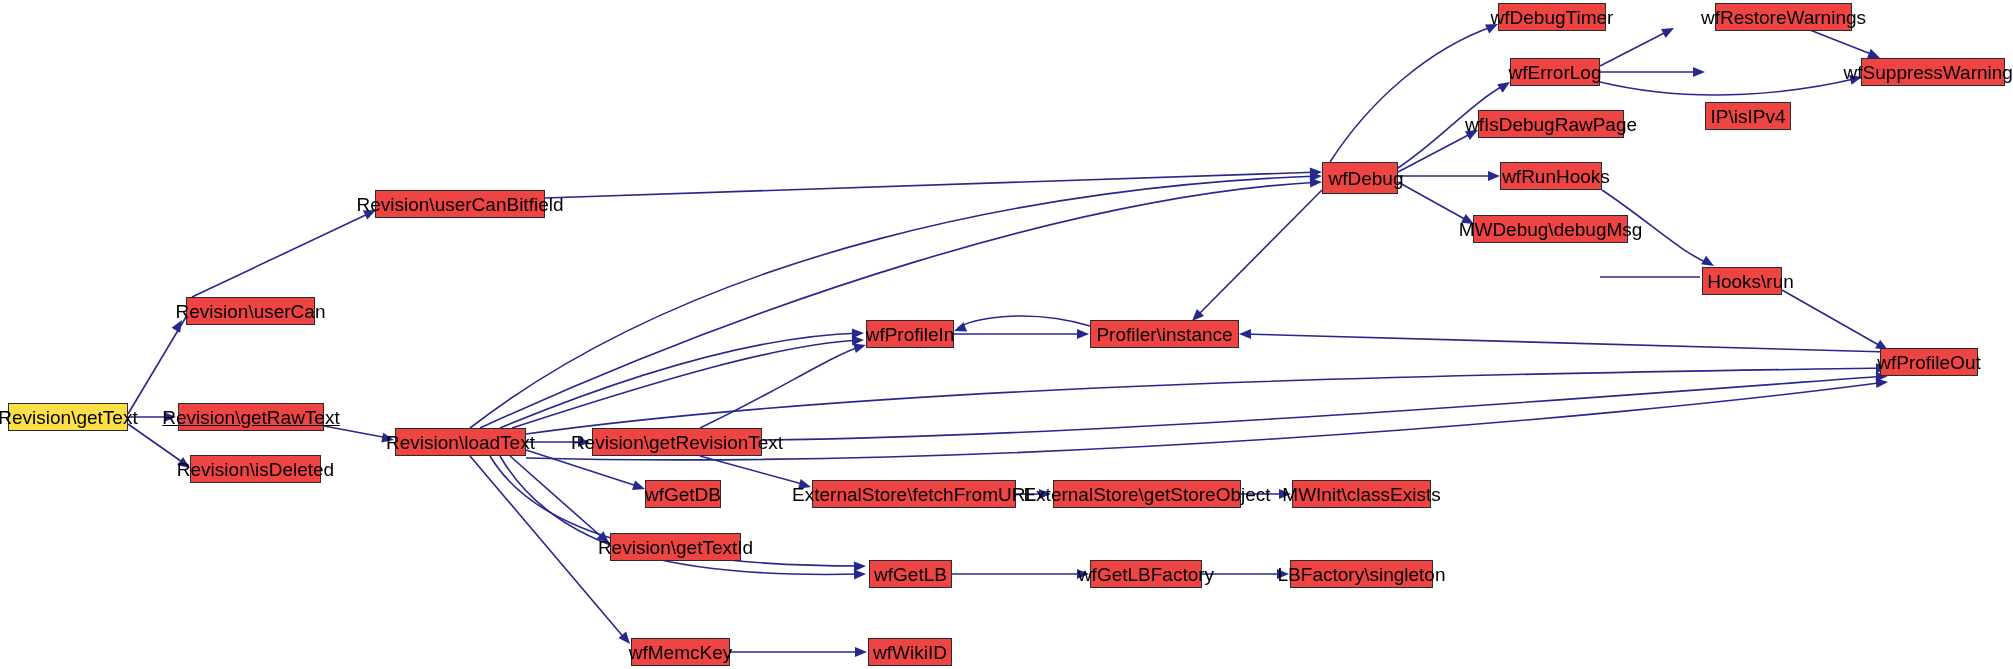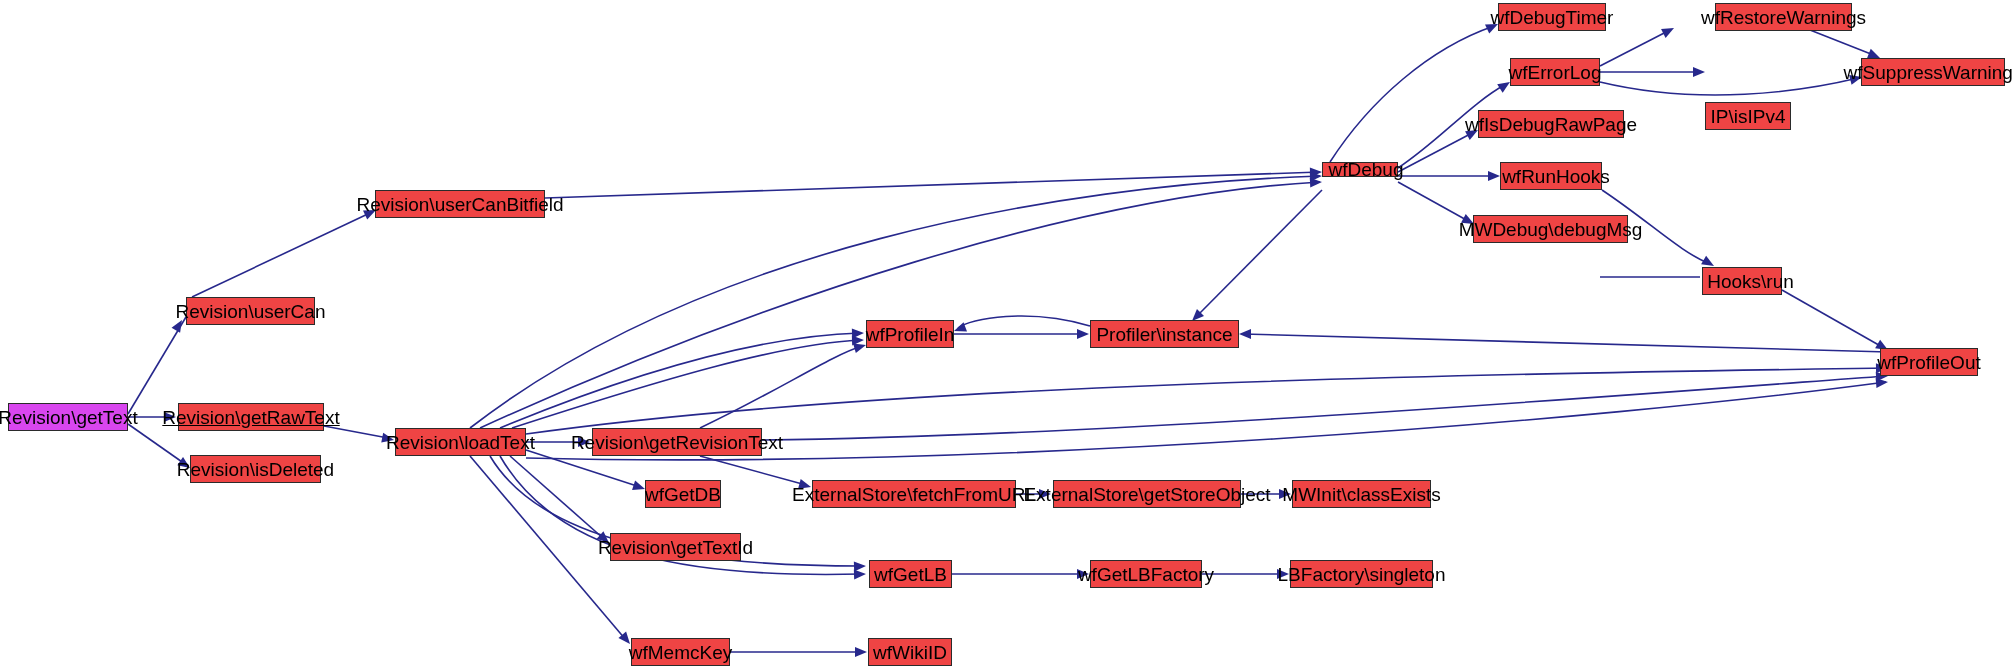--- a/index.html
+++ b/index.html
@@ -21,21 +21,21 @@
     color:#000000;
     display:flex;
     align-items:center;
     justify-content:center;
     font-size:19px;
     line-height:1;
     letter-spacing:0px;
     white-space:nowrap;
     z-index:5;
   }
-  .node.highlight{background:#d946ef;}
+  .node.highlight{background:#fde047;}
   .node span{display:block;padding:0 2px;}
 </style>
 </head>
 <body>
 
 <div id="canvas">
   <svg id="edges" viewBox="0 0 2013 669" xmlns="http://www.w3.org/2000/svg">
       <path d="M128,414 L186,317" fill="none" stroke="#27288c" stroke-width="1.6"></path>
       <polygon points="0,0 -12,-5 -12,5" fill="#27288c" transform="translate(182,320) rotate(-59)"></polygon>
       <path d="M128,417 L170,417" fill="none" stroke="#27288c" stroke-width="1.6"></path>
@@ -173,21 +173,21 @@
     </div>
     <div class="node" style="left: 866px; top: 320px; width: 88px; height: 28px;">
       <span>wfProfileIn</span>
     </div>
     <div class="node" style="left: 1090px; top: 320px; width: 149px; height: 28px;">
       <span>Profiler\instance</span>
     </div>
     <div class="node" style="left: 1880px; top: 348px; width: 98px; height: 28px;">
       <span>wfProfileOut</span>
     </div>
-    <div class="node" style="left: 1322px; top: 162px; width: 76px; height: 15px; padding-left: 12px;">
+    <div class="node" style="left: 1322px; top: 162px; width: 76px; height: 32px; padding-left: 12px;">
       <span>wfDebug</span>
     </div>
     <div class="node" style="left: 1498px; top: 3px; width: 108px; height: 28px;">
       <span>wfDebugTimer</span>
     </div>
     <div class="node" style="left: 1510px; top: 58px; width: 90px; height: 28px;">
       <span>wfErrorLog</span>
     </div>
     <div class="node" style="left: 1478px; top: 110px; width: 146px; height: 28px;">
       <span>wfIsDebugRawPage</span>

